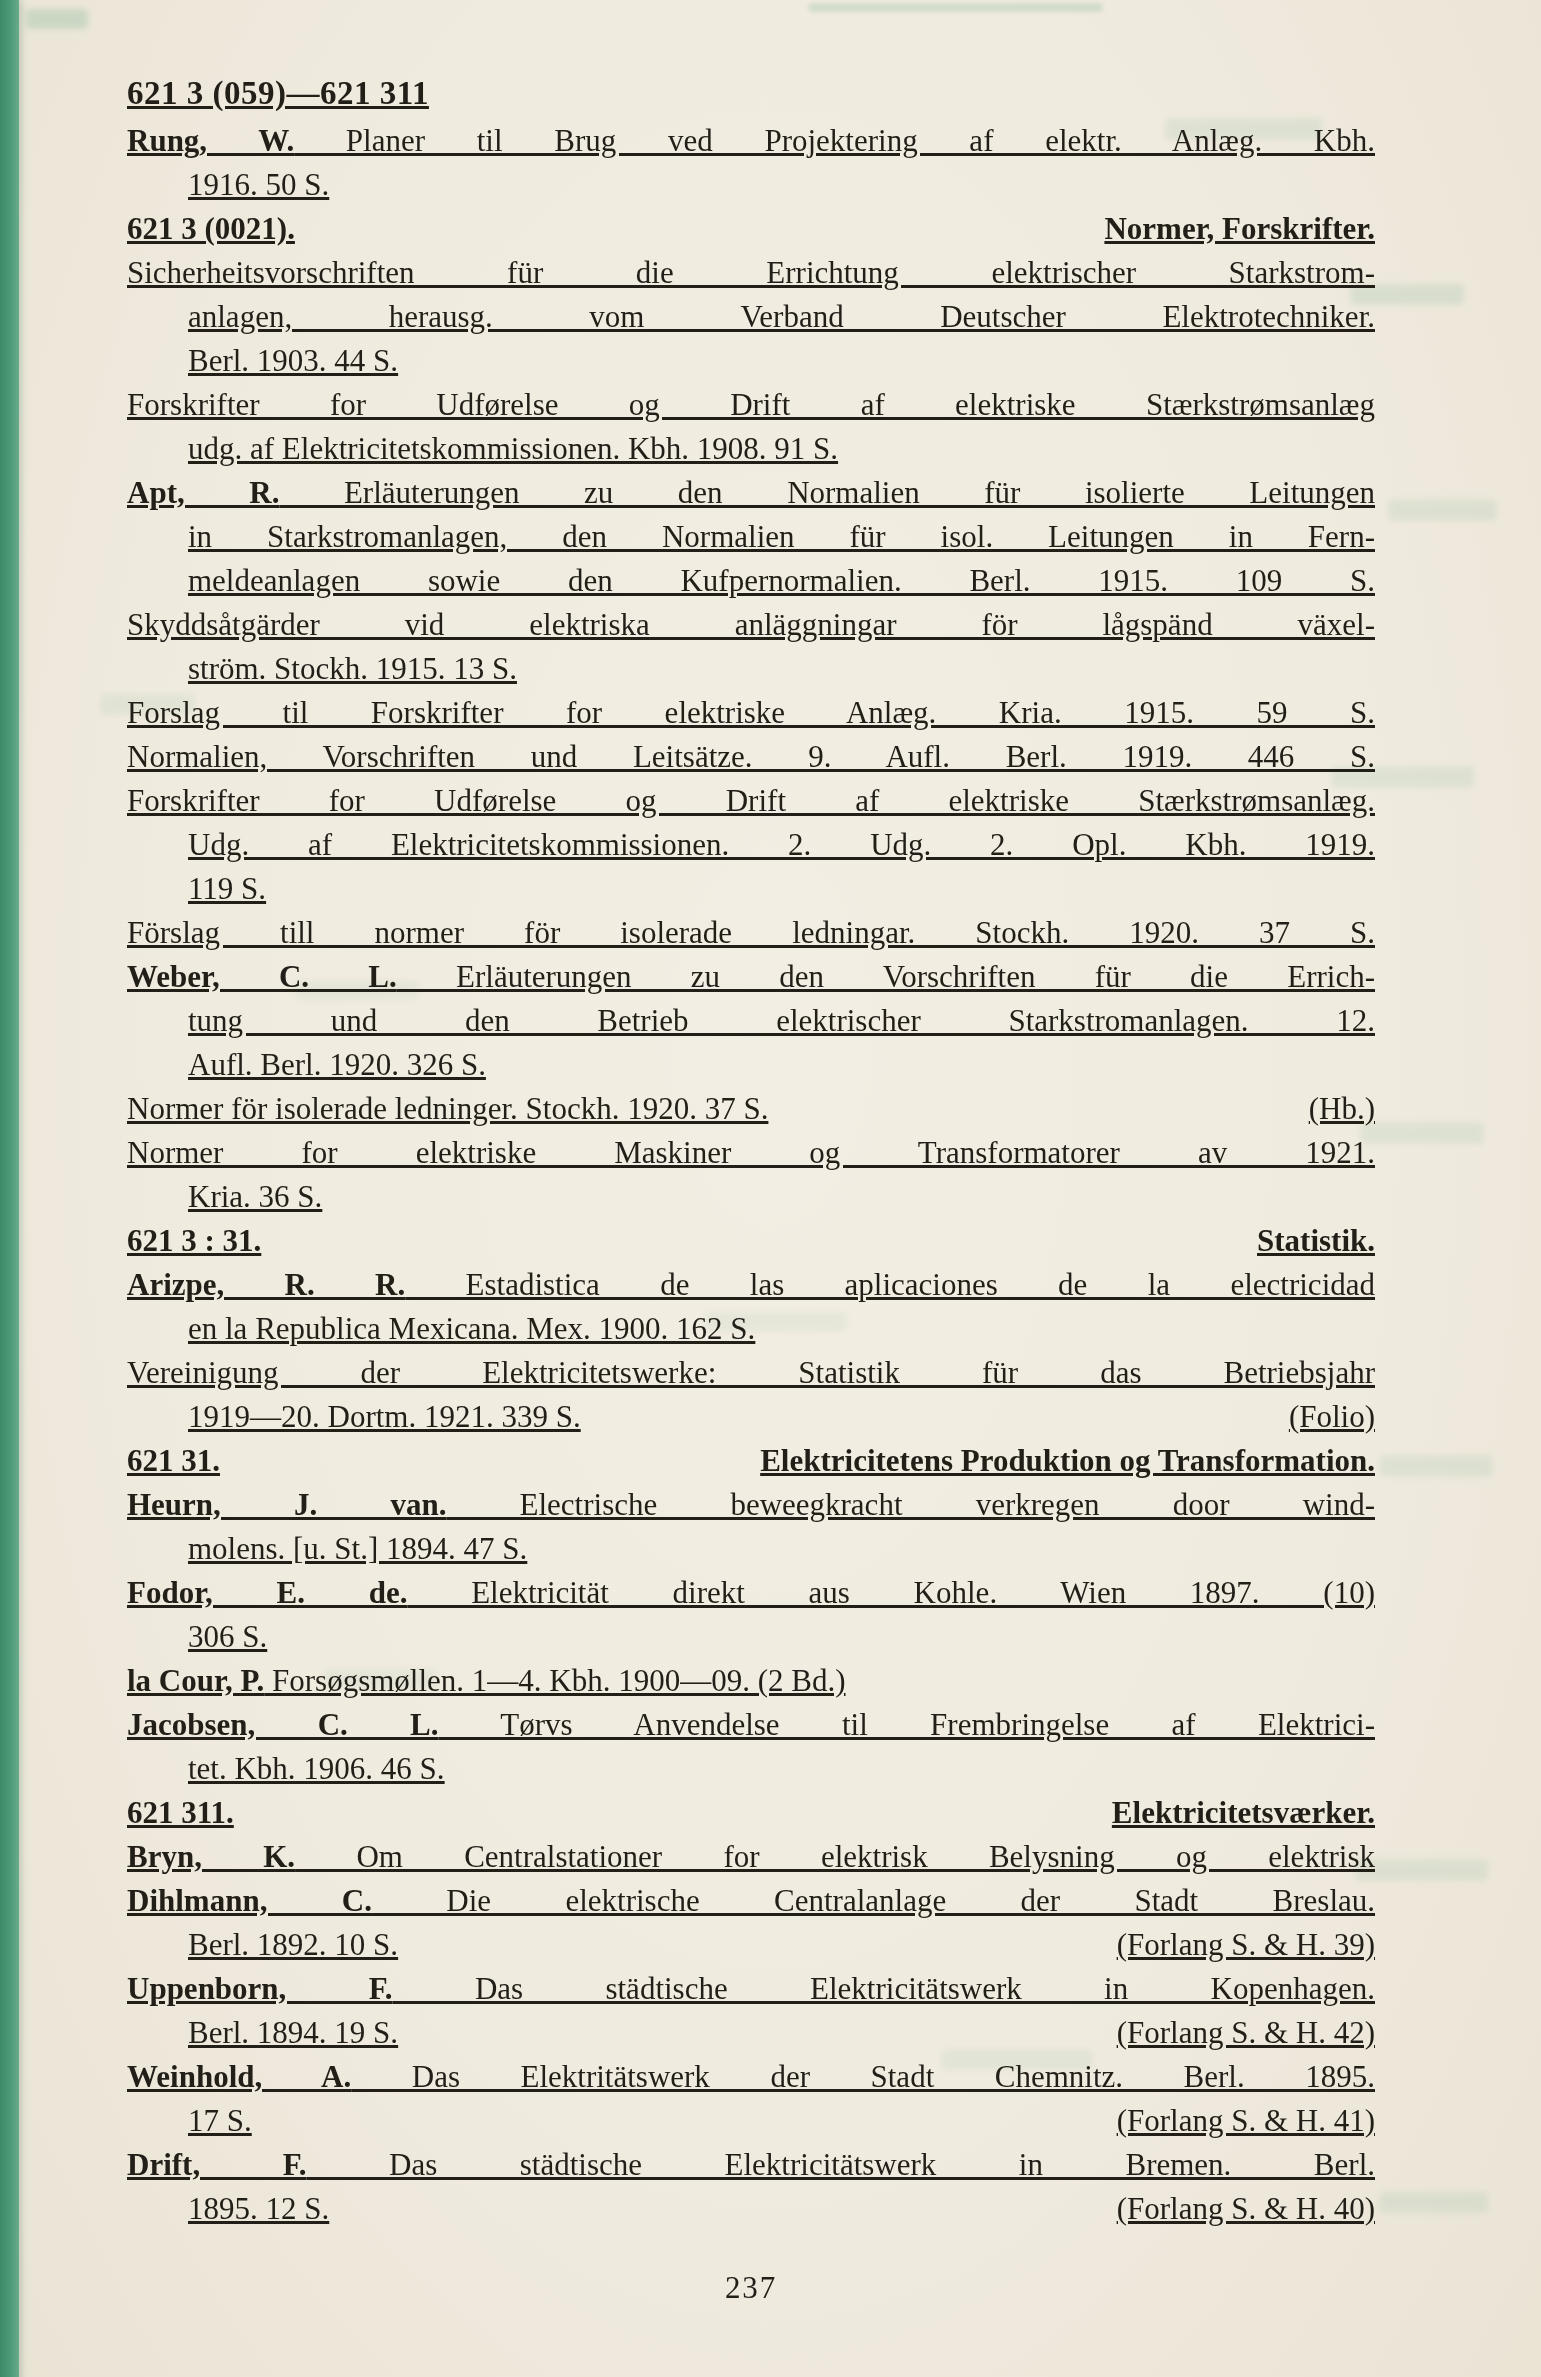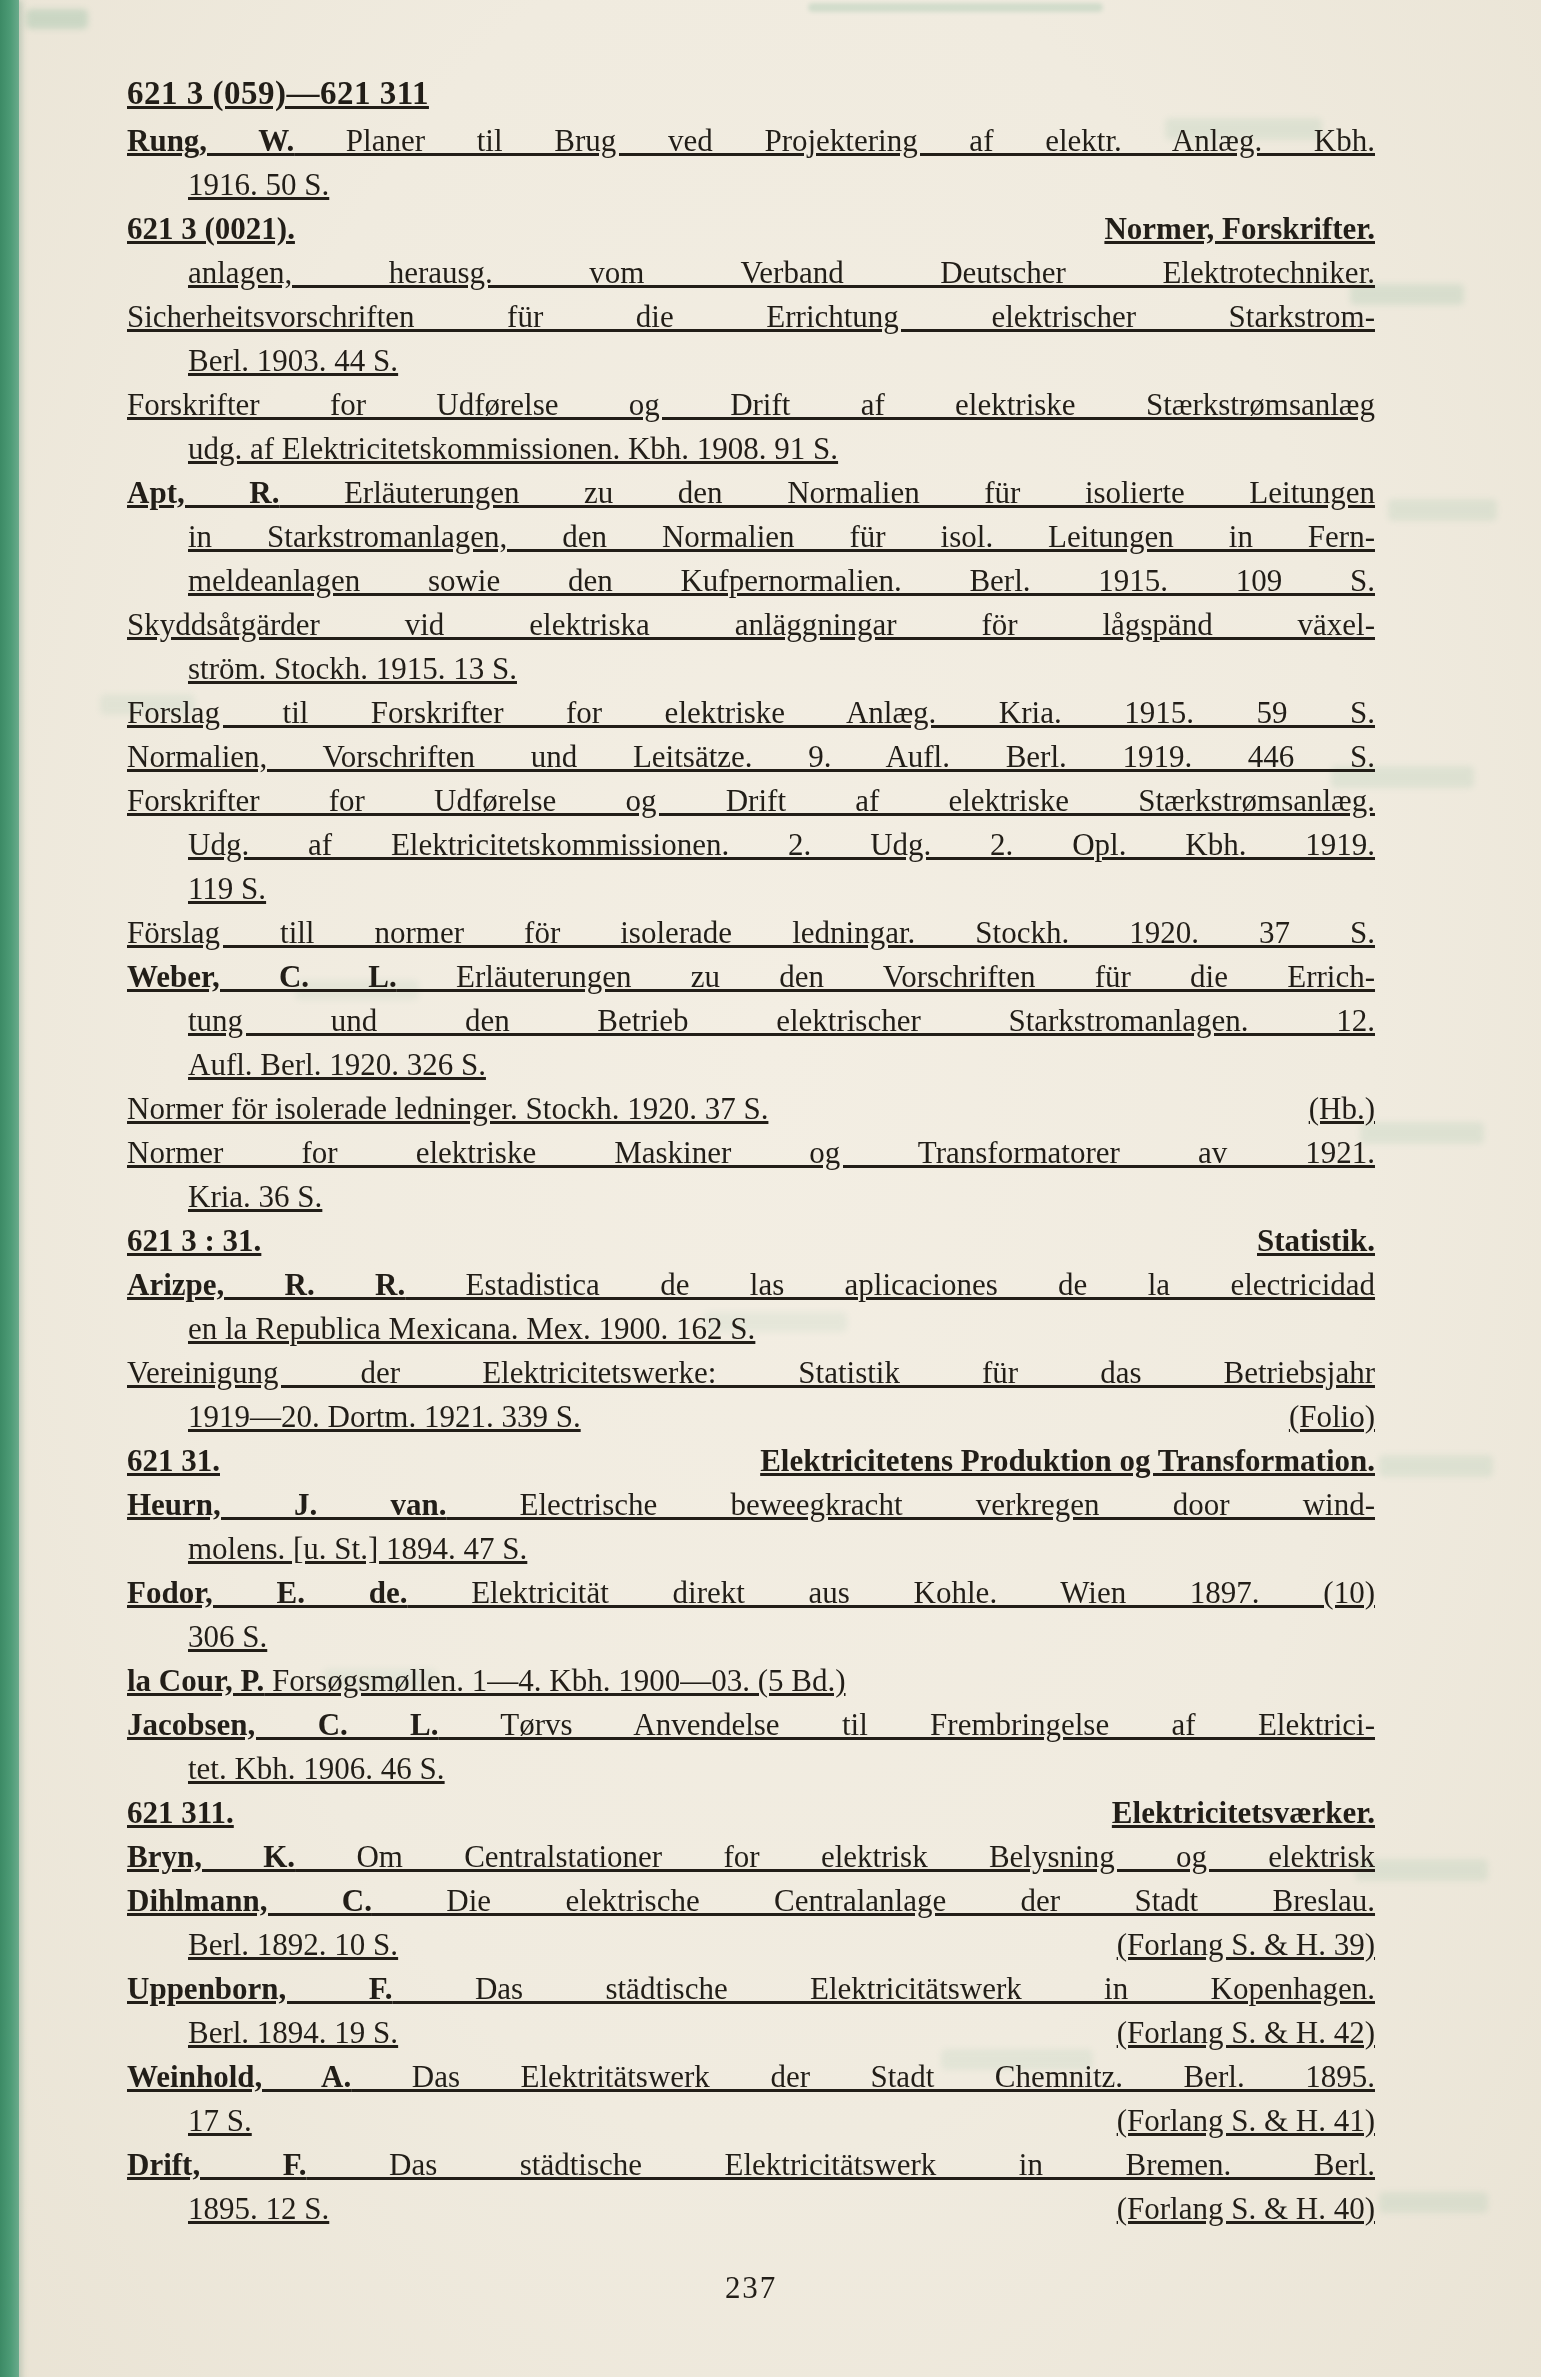--- a/index.html
+++ b/index.html
@@ -113,22 +113,22 @@
           <div class="line justify"><span><span class="bold">Rung, W.</span><span>  Planer til Brug ved Projektering af elektr. Anlæg. Kbh.</span></span></div>
           <div class="line indent"><span><span>1916.  50 S.</span></span></div>
         </div>
         <div>
           <div class="line split">
             <span><span class="bold">621 3 (0021).</span></span>
             <span class="bold">Normer, Forskrifter.</span>
           </div>
         </div>
         <div>
+          <div class="line justify"><span><span>Sicherheitsvorschriften für die Errichtung elektrischer Starkstrom-</span></span></div>
           <div class="line justify indent"><span><span>anlagen, herausg. vom Verband Deutscher Elektrotechniker.</span></span></div>
-          <div class="line justify"><span><span>Sicherheitsvorschriften für die Errichtung elektrischer Starkstrom-</span></span></div>
           <div class="line indent"><span><span>Berl. 1903.  44 S.</span></span></div>
         </div>
         <div>
           <div class="line justify"><span><span>Forskrifter for Udførelse og Drift af elektriske Stærkstrømsanlæg</span></span></div>
           <div class="line indent"><span><span>udg. af Elektricitetskommissionen.  Kbh. 1908.  91 S.</span></span></div>
         </div>
         <div>
           <div class="line justify"><span><span class="bold">Apt, R.</span><span>  Erläuterungen zu den Normalien für isolierte Leitungen</span></span></div>
           <div class="line justify indent"><span><span>in Starkstromanlagen, den Normalien für isol. Leitungen in Fern-</span></span></div>
           <div class="line justify indent"><span><span>meldeanlagen sowie den Kufpernormalien.  Berl. 1915.  109 S.</span></span></div>
@@ -191,21 +191,21 @@
         </div>
         <div>
           <div class="line justify"><span><span class="bold">Heurn, J. van.</span><span>  Electrische beweegkracht verkregen door wind-</span></span></div>
           <div class="line indent"><span><span>molens.  [u. St.]  1894.  47 S.</span></span></div>
         </div>
         <div>
           <div class="line justify"><span><span class="bold">Fodor, E. de.</span><span>  Elektricität direkt aus Kohle.  Wien 1897.  (10)</span></span></div>
           <div class="line indent"><span><span>306 S.</span></span></div>
         </div>
         <div>
-          <div class="line"><span><span class="bold">la Cour, P.</span><span>  Forsøgsmøllen.  1—4.  Kbh. 1900—03.  (5 Bd.)</span></span></div>
+          <div class="line"><span><span class="bold">la Cour, P.</span><span>  Forsøgsmøllen.  1—4.  Kbh. 1900—09.  (2 Bd.)</span></span></div>
         </div>
         <div>
           <div class="line justify"><span><span class="bold">Jacobsen, C. L.</span><span>  Tørvs Anvendelse til Frembringelse af Elektrici-</span></span></div>
           <div class="line indent"><span><span>tet.  Kbh. 1906.  46 S.</span></span></div>
         </div>
         <div>
           <div class="line split">
             <span><span class="bold">621 311.</span></span>
             <span class="bold">Elektricitetsværker.</span>
           </div>

